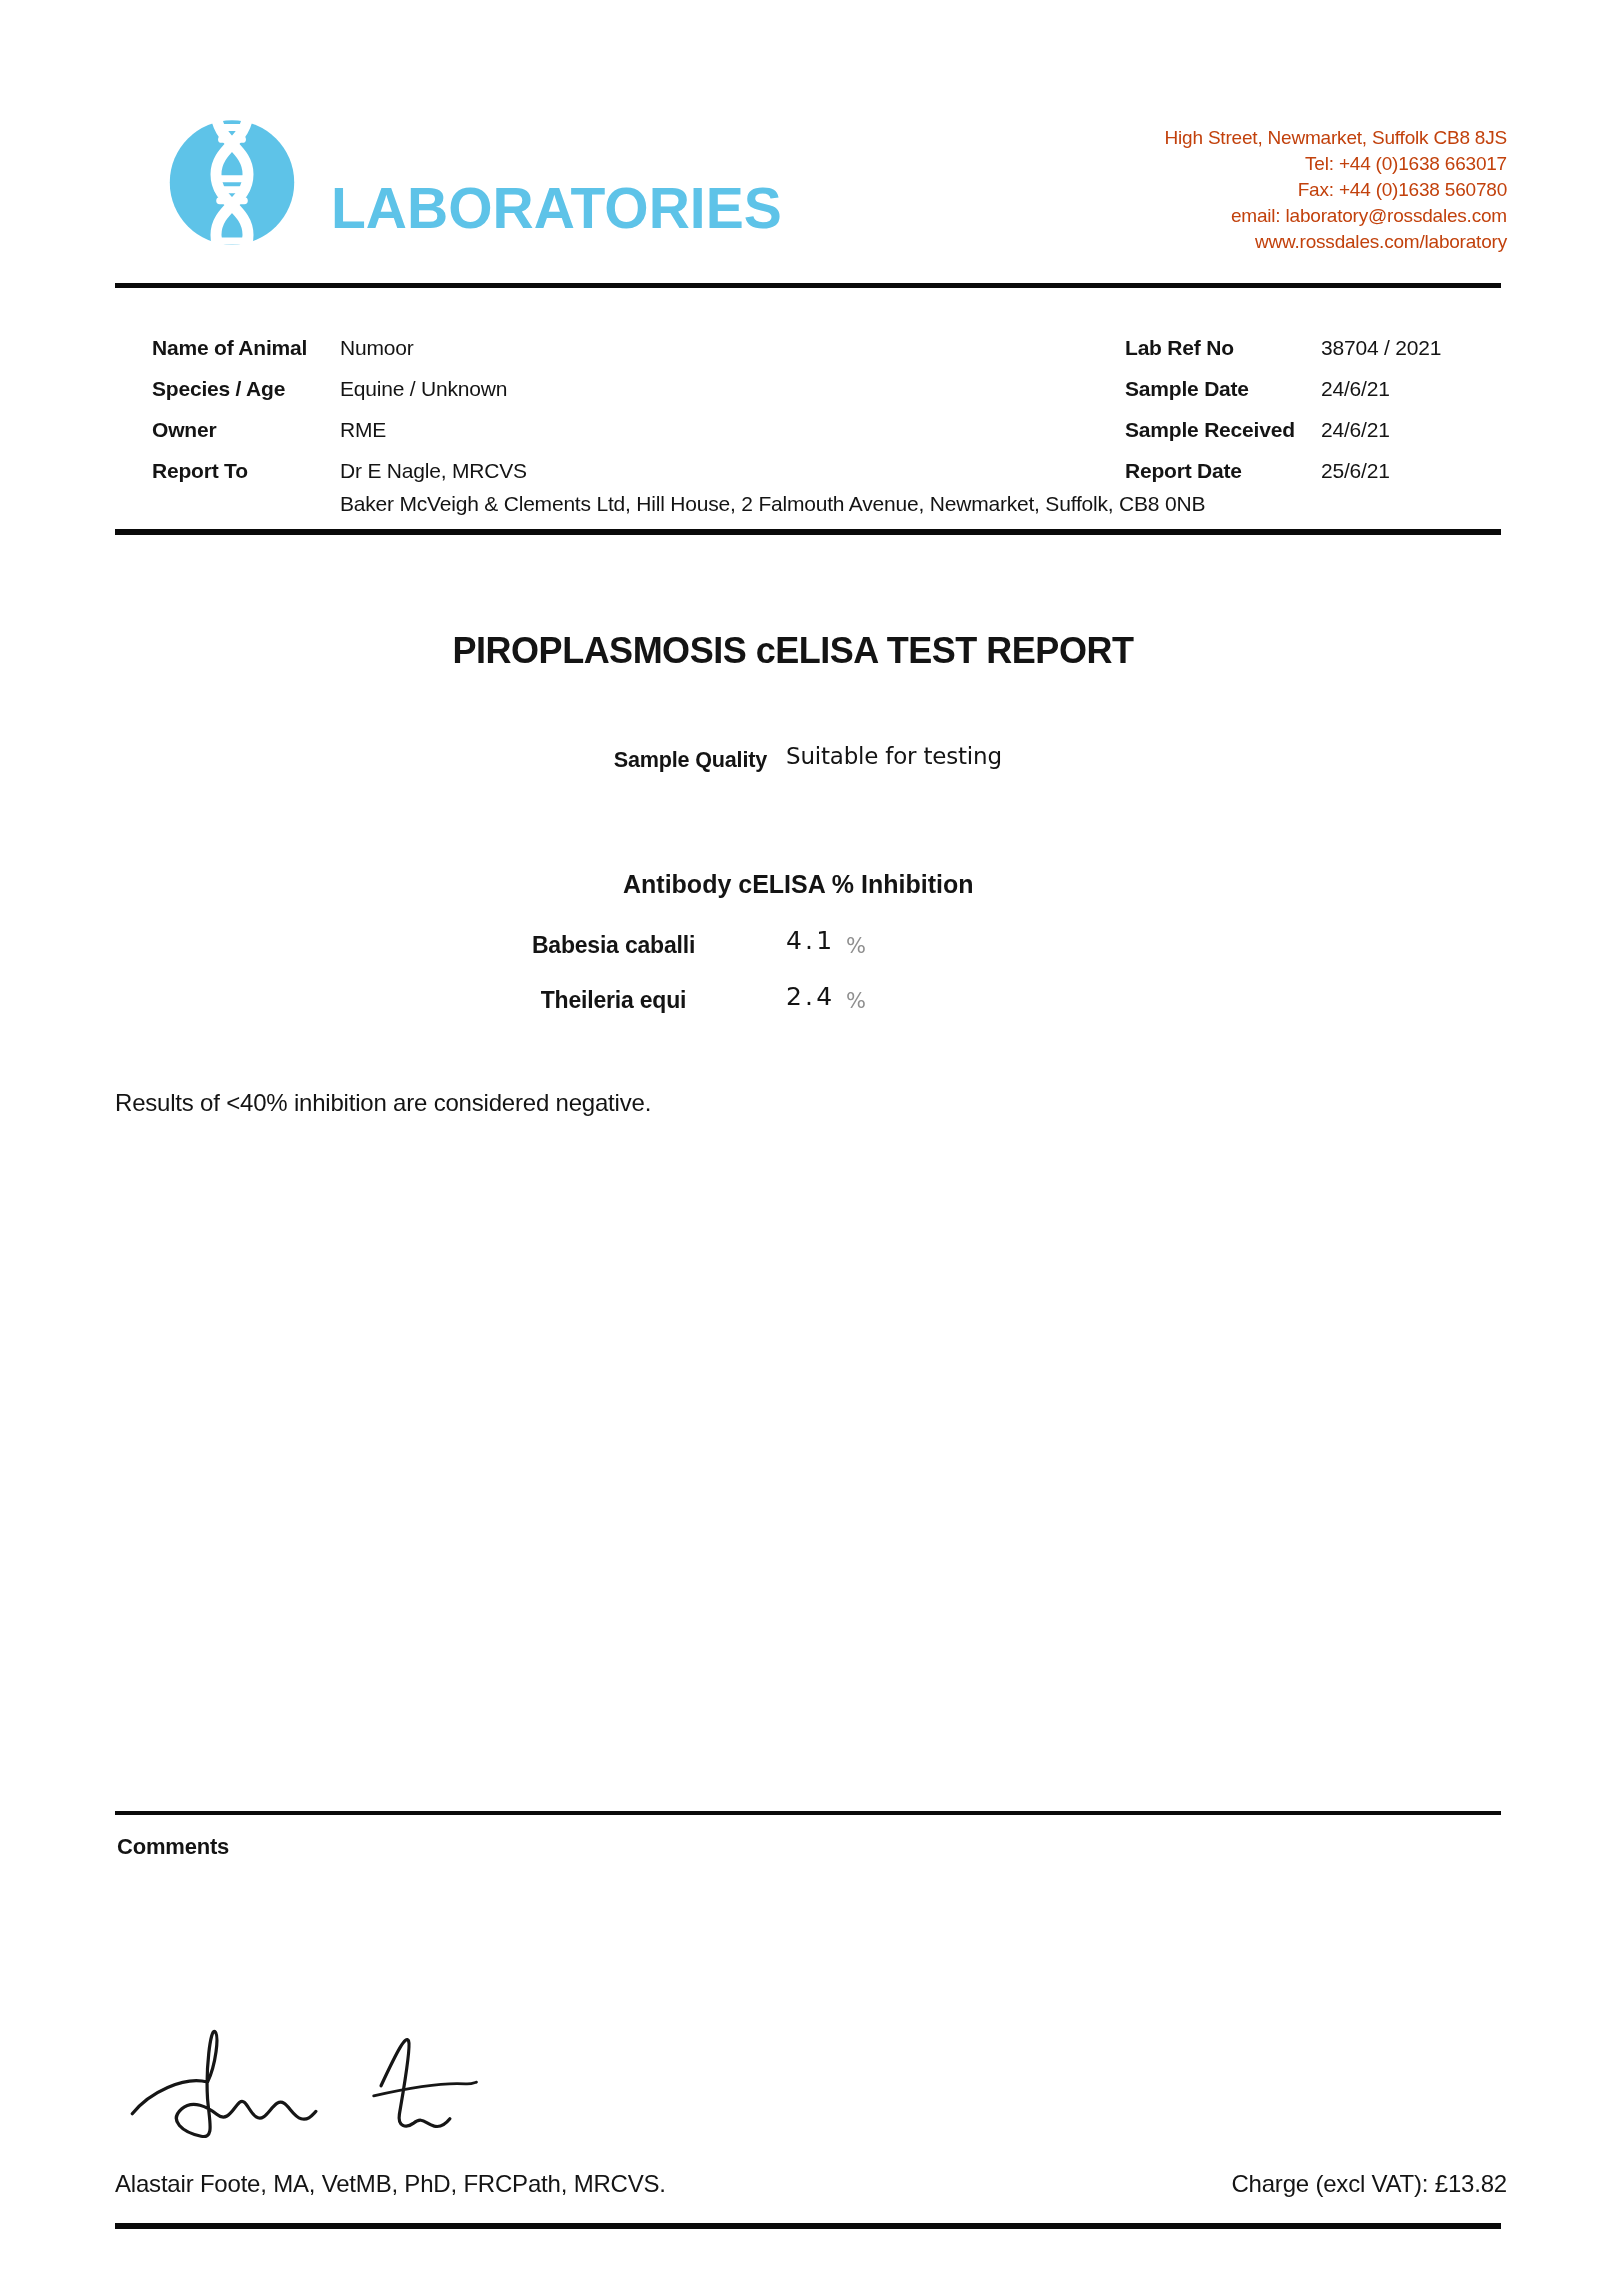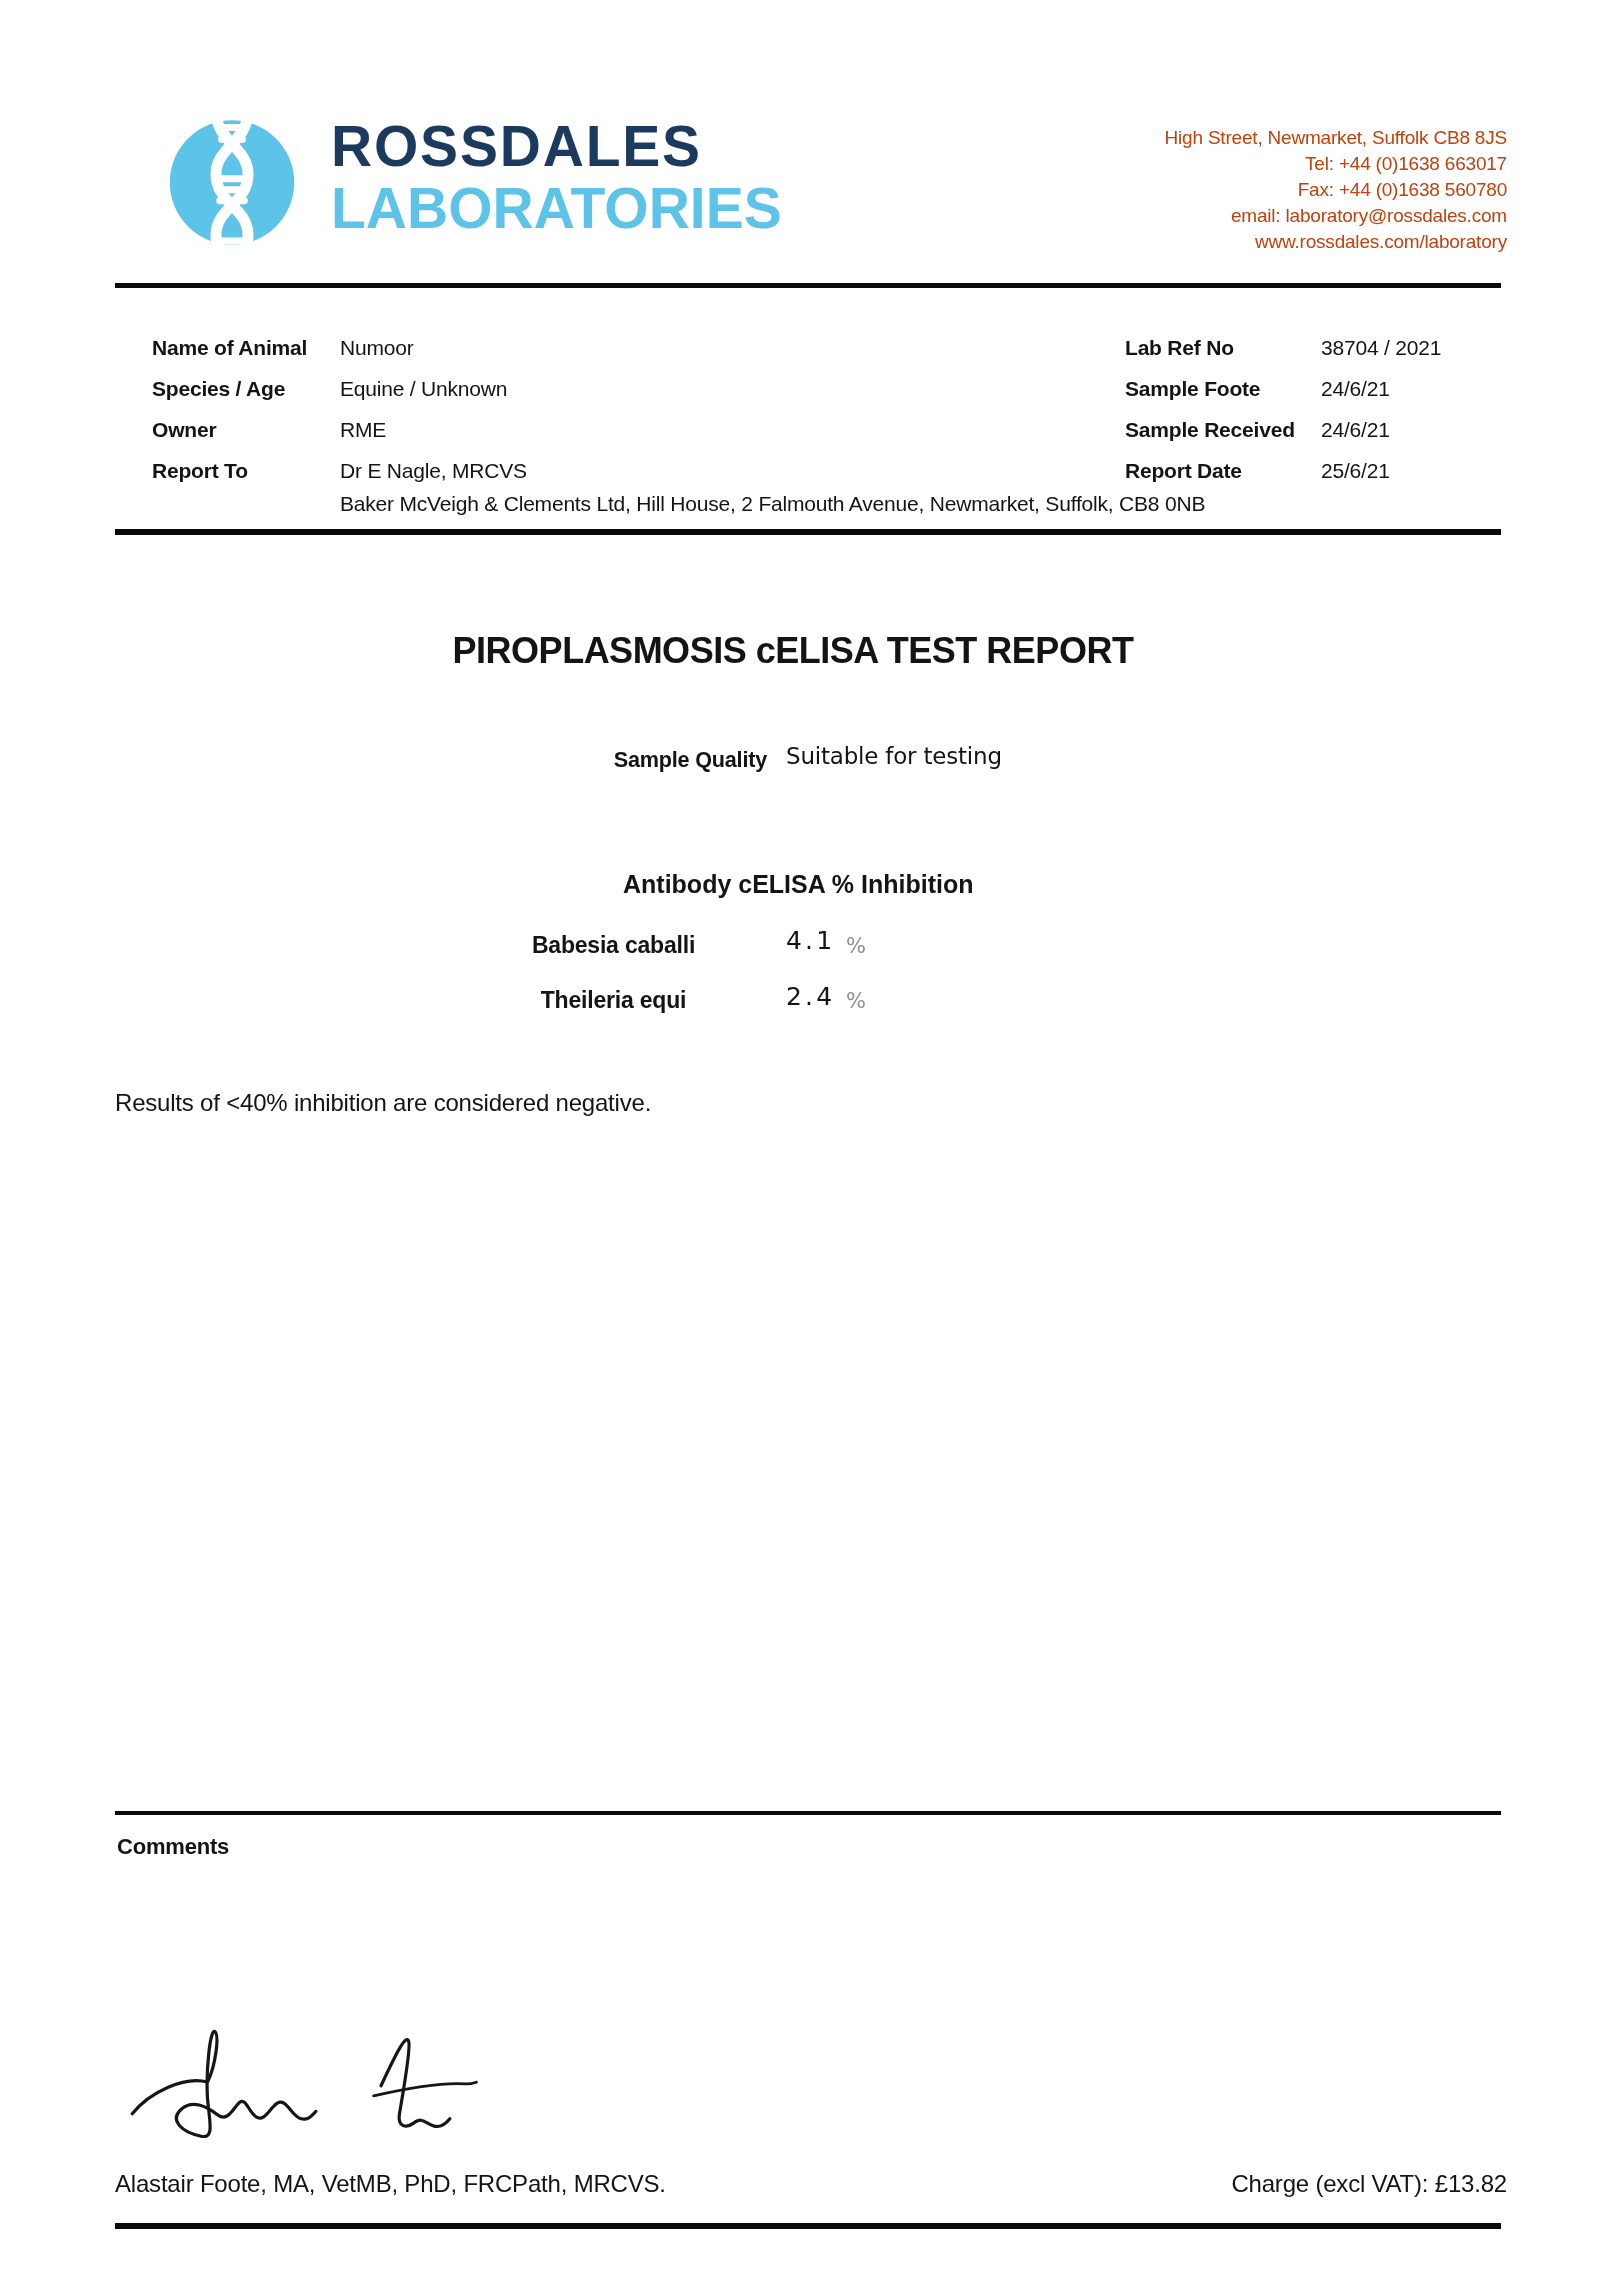--- a/index.html
+++ b/index.html
@@ -116,21 +116,20 @@
         <line x1="124" y1="40" x2="182" y2="40"></line>
         <line x1="130" y1="66" x2="176" y2="66"></line>
         <line x1="124" y1="152" x2="182" y2="152"></line>
         <line x1="122" y1="176" x2="184" y2="176"></line>
         <line x1="126" y1="200" x2="180" y2="200"></line>
         <line x1="124" y1="288" x2="182" y2="288"></line>
         <line x1="132" y1="312" x2="174" y2="312"></line>
       </g>
     </g>
   </svg>
-  <div class="abs logo-line1">ROSSDALES</div>
   <div class="abs logo-line2">LABORATORIES</div>
 
   <div class="abs contact">
     <div>High Street, Newmarket, Suffolk CB8 8JS</div>
     <div>Tel: +44 (0)1638 663017</div>
     <div>Fax: +44 (0)1638 560780</div>
     <div>email: laboratory@rossdales.com</div>
     <div>www.rossdales.com/laboratory</div>
   </div>
 
@@ -145,21 +144,21 @@
   <div class="abs det-col col-l-value">
     <div class="det-value">Numoor</div>
     <div class="det-value">Equine / Unknown</div>
     <div class="det-value">RME</div>
     <div class="det-value">Dr E Nagle, MRCVS</div>
   </div>
   <div class="abs report-address">Baker McVeigh &amp; Clements Ltd, Hill House, 2 Falmouth Avenue, Newmarket, Suffolk, CB8 0NB</div>
 
   <div class="abs det-col col-r-label">
     <div class="det-label">Lab Ref No</div>
-    <div class="det-label">Sample Foote</div>
+    <div class="det-label">Sample Date</div>
     <div class="det-label">Sample Received</div>
     <div class="det-label">Report Date</div>
   </div>
   <div class="abs det-col col-r-value">
     <div class="det-value">38704 / 2021</div>
     <div class="det-value">24/6/21</div>
     <div class="det-value">24/6/21</div>
     <div class="det-value">25/6/21</div>
   </div>
 

